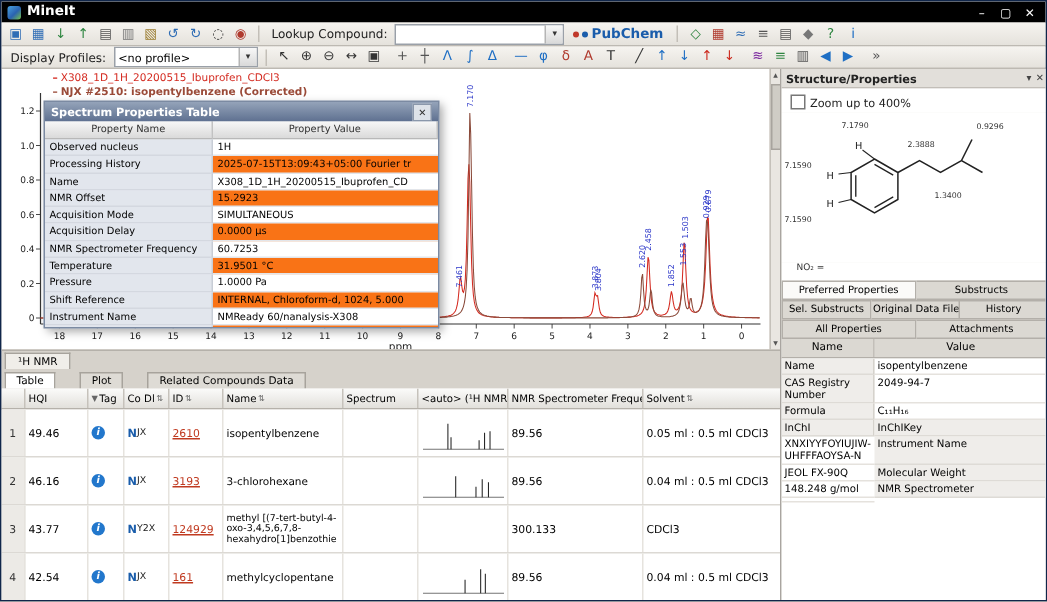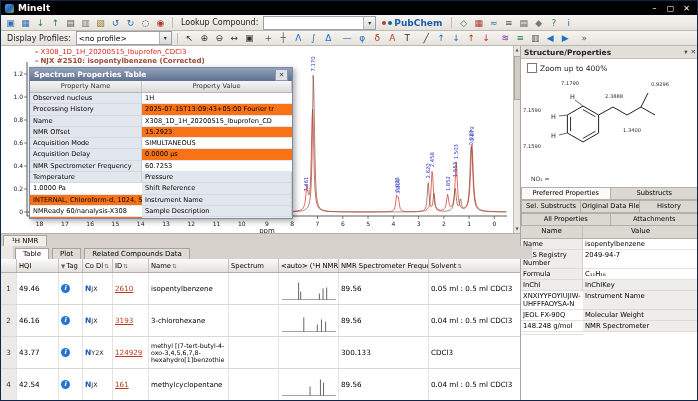--- a/index.html
+++ b/index.html
@@ -59,21 +59,21 @@
   .rptab.active{background:#fbfaf8}
   .rp-thead{display:grid;grid-template-columns:62px 1fr;background:#dbd8d2;border-bottom:1px solid #b3afa9;font-size:7px;text-align:center;line-height:11px;flex:0 0 12px}
   .rp-thead div{border-right:1px solid #c3bfb9}
   #rprows{flex:1;overflow:hidden;display:grid;grid-template-columns:62px 1fr;grid-auto-rows:min-content;font-size:6.8px;background:#fff;align-content:start}
   .rpn{background:#efedea;border-bottom:1px solid #dedbd6;border-right:1px solid #d5d2cc;padding:1px 2px;line-height:8px}
   .rpv{border-bottom:1px solid #e5e2dd;padding:1px 2px;line-height:8px}
   .breakall{word-break:break-all}
   
   .nmrstrip{position:absolute;left:0;top:232px;width:519px;height:13px;background:#d6d2cb;border-top:1px solid #b5b1aa;display:flex;align-items:flex-end;padding-left:2px;box-sizing:border-box}
   .nmrtab{background:#f0eee9;border:1px solid #a7a39c;border-bottom:none;font-size:7px;line-height:10px;padding:0 8px}
-  .viewtabs{position:absolute;left:12px;top:245px;width:519px;height:13px;background:#d6d2cb;display:flex;align-items:flex-end;padding-left:2px;gap:3px;box-sizing:border-box}
+  .viewtabs{position:absolute;left:0;top:245px;width:519px;height:13px;background:#d6d2cb;display:flex;align-items:flex-end;padding-left:2px;gap:16px;box-sizing:border-box}
   .vtab{background:#dedbd5;border:1px solid #a7a39c;border-bottom:none;font-size:7px;line-height:10px;padding:0 7px}
   .vtab.active{background:#fff}
   
   .bthead{position:absolute;left:0;top:258px;width:519px;height:14px;display:flex;background:linear-gradient(#fbfbfa,#e2e0db);border-bottom:1px solid #b5b1aa;overflow:hidden;box-sizing:border-box}
   .bth{font-size:6.8px;border-right:1px solid #c6c2bb;padding:0 2px;white-space:nowrap;overflow:hidden;display:flex;align-items:center;gap:1px;box-sizing:border-box}
   .sorticon{font-size:5.5px;color:#666}
   #btrows{position:absolute;left:0;top:272px;width:519px;height:129px;overflow:hidden;background:#fff}
   .btr{display:flex;height:32px;border-bottom:1px solid #dcd9d4;box-sizing:border-box}
   .btc{border-right:1px solid #e6e3de;font-size:7.2px;padding:2px;overflow:hidden;display:flex;align-items:center;box-sizing:border-box;line-height:8px}
   .cnum{background:#eceae6;justify-content:center;color:#333}
@@ -265,20 +265,21 @@
           <div class="pop-v">X308_1D_1H_20200515_Ibuprofen_CD</div>
           <div class="pop-n">NMR Offset</div>
           <div class="pop-v alt">15.2923</div>
           <div class="pop-n">Acquisition Mode</div>
           <div class="pop-v">SIMULTANEOUS</div>
           <div class="pop-n">Acquisition Delay</div>
           <div class="pop-v alt">0.0000 µs</div>
           <div class="pop-n">NMR Spectrometer Frequency</div>
           <div class="pop-v">60.7253</div>
           <div class="pop-n">Temperature</div>
+          <div class="pop-v alt">31.9501 °C</div>
           <div class="pop-n">Pressure</div>
           <div class="pop-v">1.0000 Pa</div>
           <div class="pop-n">Shift Reference</div>
           <div class="pop-v alt">INTERNAL, Chloroform-d, 1024, 5.000</div>
           <div class="pop-n">Instrument Name</div>
           <div class="pop-v">NMReady 60/nanalysis-X308</div>
           <div class="pop-n">Sample Description</div>
           <div class="pop-v alt">None</div>
         </div>
     </div>

